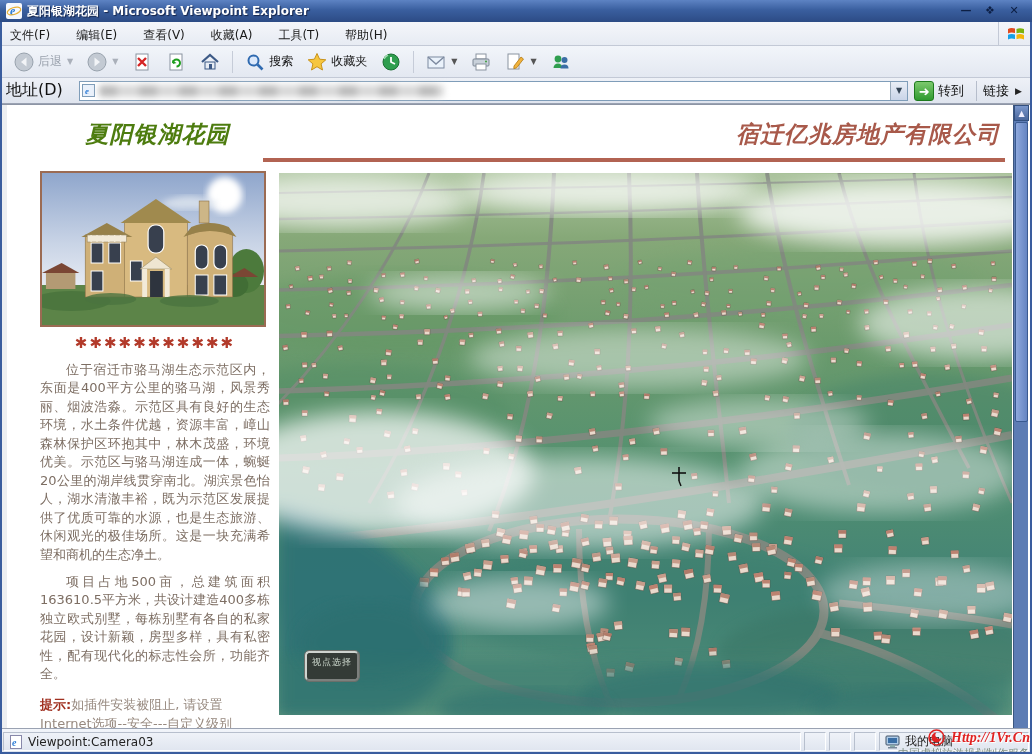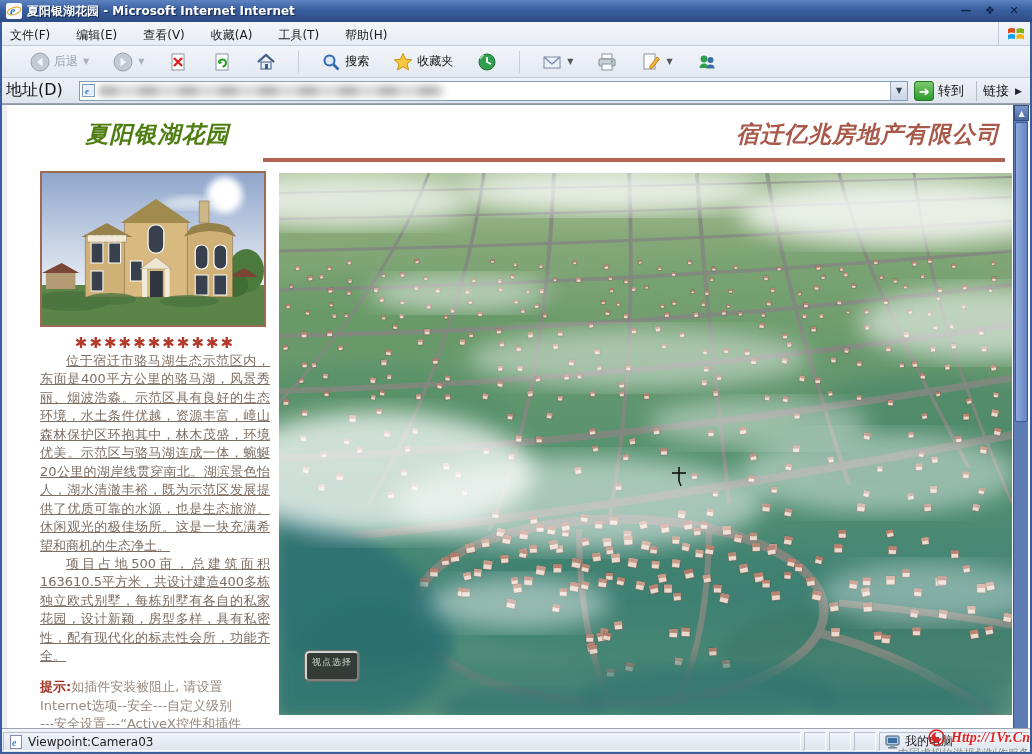--- a/index.html
+++ b/index.html
@@ -19,21 +19,21 @@
   
   .menubar { position:absolute; left:0; top:22px; width:1032px; height:24px;
     background:linear-gradient(180deg,#f4f6fa,#e7ebf3); border-bottom:1px solid #c3c9d6;
     display:flex; align-items:center; padding-left:10px; }
   .menu-item { font-size:12px; color:#1a1a1a; padding:3px 12px 3px 0; margin-right:14px; white-space:nowrap; }
   .winflag-panel { margin-left:auto; width:34px; height:24px; border-left:1px solid #c3c9d6; display:flex; align-items:center; justify-content:center; }
 
   
   .toolbar { position:absolute; left:0; top:46px; width:1032px; height:32px;
     background:linear-gradient(180deg,#f2f5fa,#e3e8f1); border-bottom:1px solid #c3c9d6;
-    display:flex; align-items:center; padding-left:24px; gap:12px; }
+    display:flex; align-items:center; padding-left:8px; gap:2px; }
   .tbtn { display:flex; align-items:center; gap:4px; padding:3px 5px; border:1px solid transparent; border-radius:3px; }
   .tbtn .lbl { font-size:12px; color:#111; white-space:nowrap; }
   .tbtn.disabled .lbl { color:#9aa2ad; }
   .tbtn .drop { font-size:8px; color:#555; margin-left:1px; }
   .tbtn.disabled .drop { color:#aab0ba; }
   .tsep { width:1px; height:22px; background:#c6ccd8; margin:0 4px; }
   .ticon { width:20px; height:20px; display:block; }
 
   
   .addressbar { position:absolute; left:0; top:78px; width:1032px; height:26px;
@@ -54,21 +54,21 @@
   .content { position:absolute; left:0; top:104px; width:1032px; height:624px; background:#fff; border-top:1px solid #8d95a5; }
   .left-strip { position:absolute; left:0; top:0; width:7px; height:100%; background:#eceef1; }
   .site-title { position:absolute; left:45px; top:14px; width:225px; text-align:center;
     font-size:23px; font-weight:bold; font-style:italic; color:#4d7c0f; letter-spacing:1px; }
   .company { position:absolute; right:32px; top:14px; font-size:23px; font-weight:bold; font-style:italic; color:#a8594a; letter-spacing:1px; }
   .header-rule { position:absolute; left:263px; right:27px; top:53px; height:4px; background:#b26352; }
 
   .left-col { position:absolute; left:40px; top:66px; width:230px; color:#7d6e63; font-size:13px; }
   .villa { width:226px; height:156px; border:2px solid #9b6b53; display:block; }
   .stars { margin-top:7px; text-align:center; color:#b23a2a; font-size:15px; font-weight:bold; letter-spacing:2px; }
-  .para { text-align:justify; text-indent:2em; line-height:1.42;text-decoration:underline; }
+  .para { margin-top:9px; text-align:justify; text-indent:2em; line-height:1.42; }
   .hint { margin-top:12px; line-height:1.45; color:#97897f; white-space:pre-line; }
   .hint b { color:#a03020;margin-top:24px; }
 
   .viewport { position:absolute; left:279px; top:68px; width:733px; height:542px; overflow:hidden; background:#4e8a72; }
   .viewport svg { display:block; }
   .vp-btn { position:absolute; left:26px; bottom:34px; min-width:54px; height:30px;
     background:#343b36; border:2px outset #cfd4cf; outline:1px solid #6a6f6a; border-radius:4px;
     color:#cdd8cd; font-size:9px; letter-spacing:1px; text-align:center; line-height:18px; padding:0 4px; }
   .cursor { position:absolute; left:392px; top:294px; width:16px; height:20px; pointer-events:none; }
 
@@ -102,21 +102,21 @@
 <body>
 
 <div class="window">
 
   <div class="titlebar">
     <svg class="ietb-icon" viewBox="0 0 16 16">
       <rect x="0" y="0" width="16" height="16" rx="2" fill="#f5f8ff"></rect>
       <text x="4" y="12" font-size="12" font-style="italic" font-weight="bold" fill="#2e7cd6" font-family="serif">e</text>
       <ellipse cx="8" cy="8" rx="7" ry="3.4" fill="none" stroke="#e8b23a" stroke-width="1.2" transform="rotate(-18 8 8)"></ellipse>
     </svg>
-    <span class="title">夏阳银湖花园 - Microsoft Internet Internet</span>
+    <span class="title">夏阳银湖花园 - Microsoft Viewpoint Explorer</span>
     <span class="winbtns">
       <span class="winbtn">—</span>
       <span class="winbtn">❖</span>
       <span class="winbtn">✕</span>
     </span>
   </div>
 
   <div class="menubar">
     <span id="menu-items"><span class="menu-item">文件(F)</span><span class="menu-item">编辑(E)</span><span class="menu-item">查看(V)</span><span class="menu-item">收藏(A)</span><span class="menu-item">工具(T)</span><span class="menu-item">帮助(H)</span></span>
     <span class="winflag-panel">

